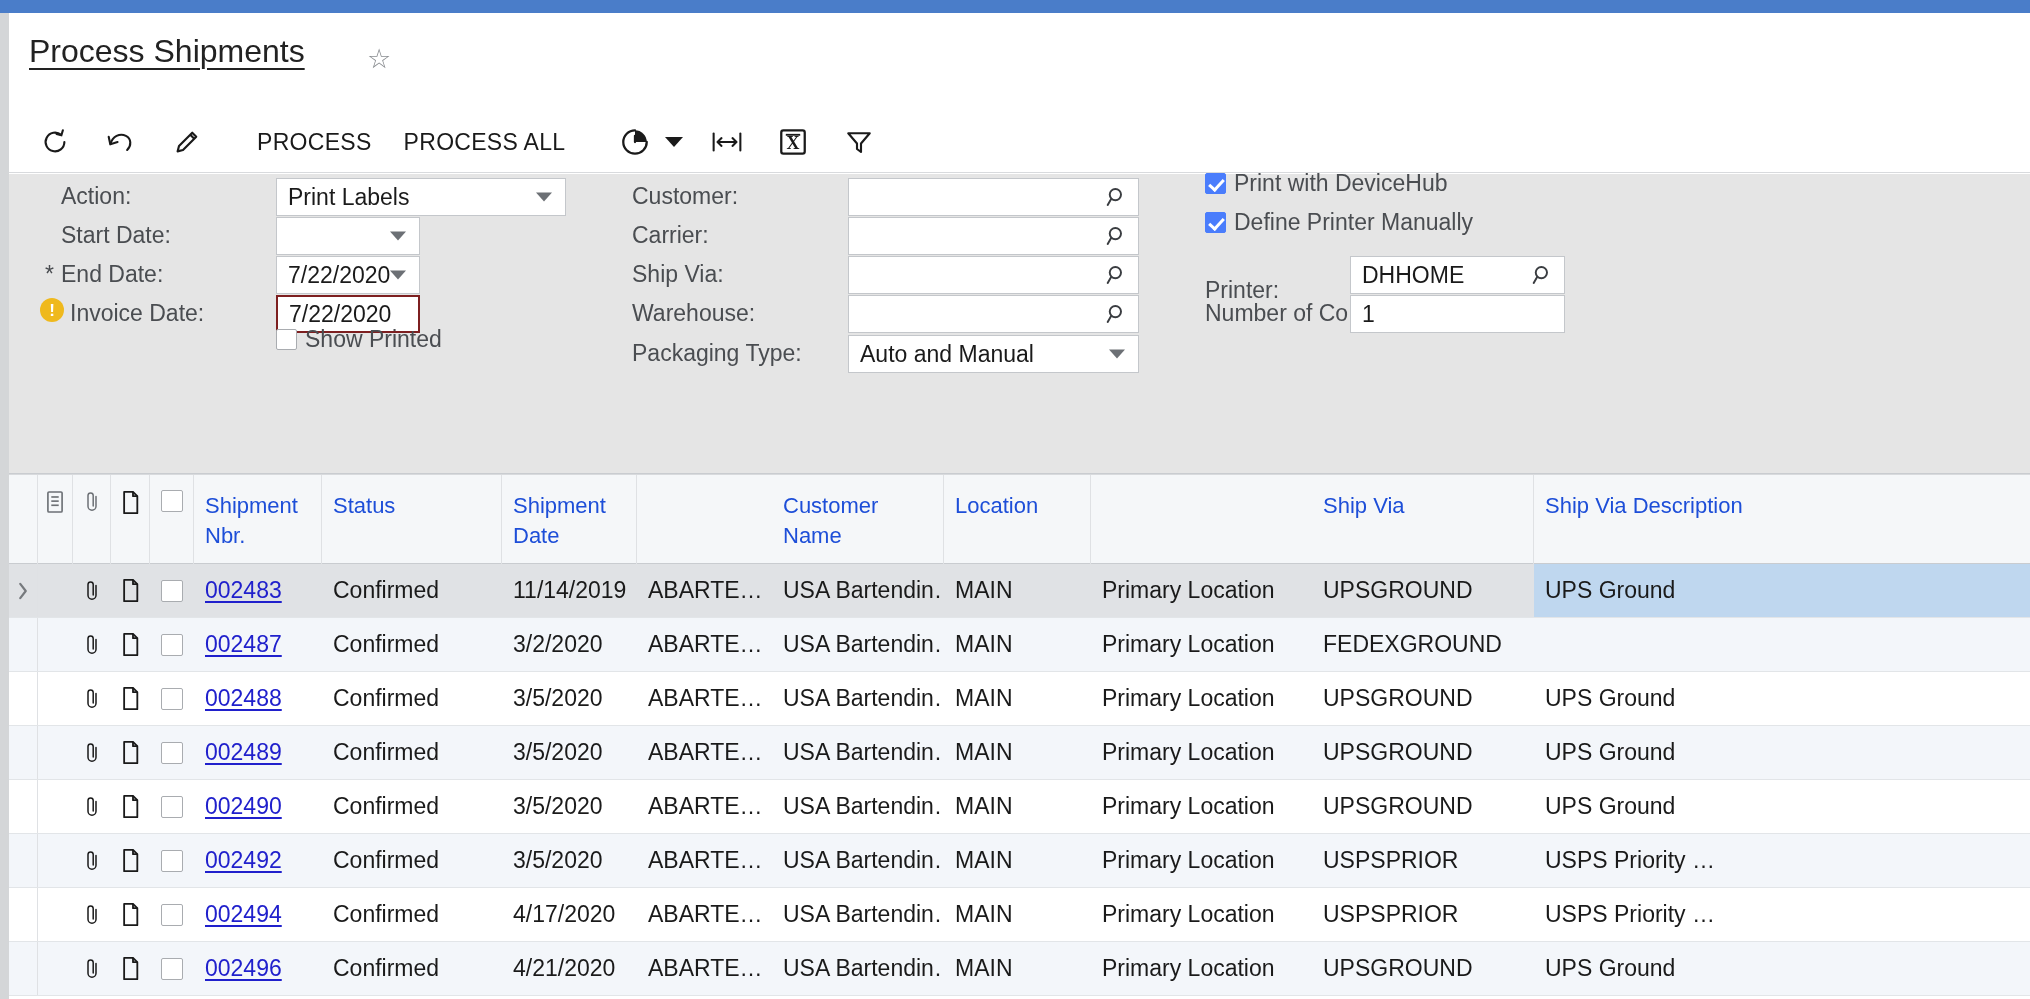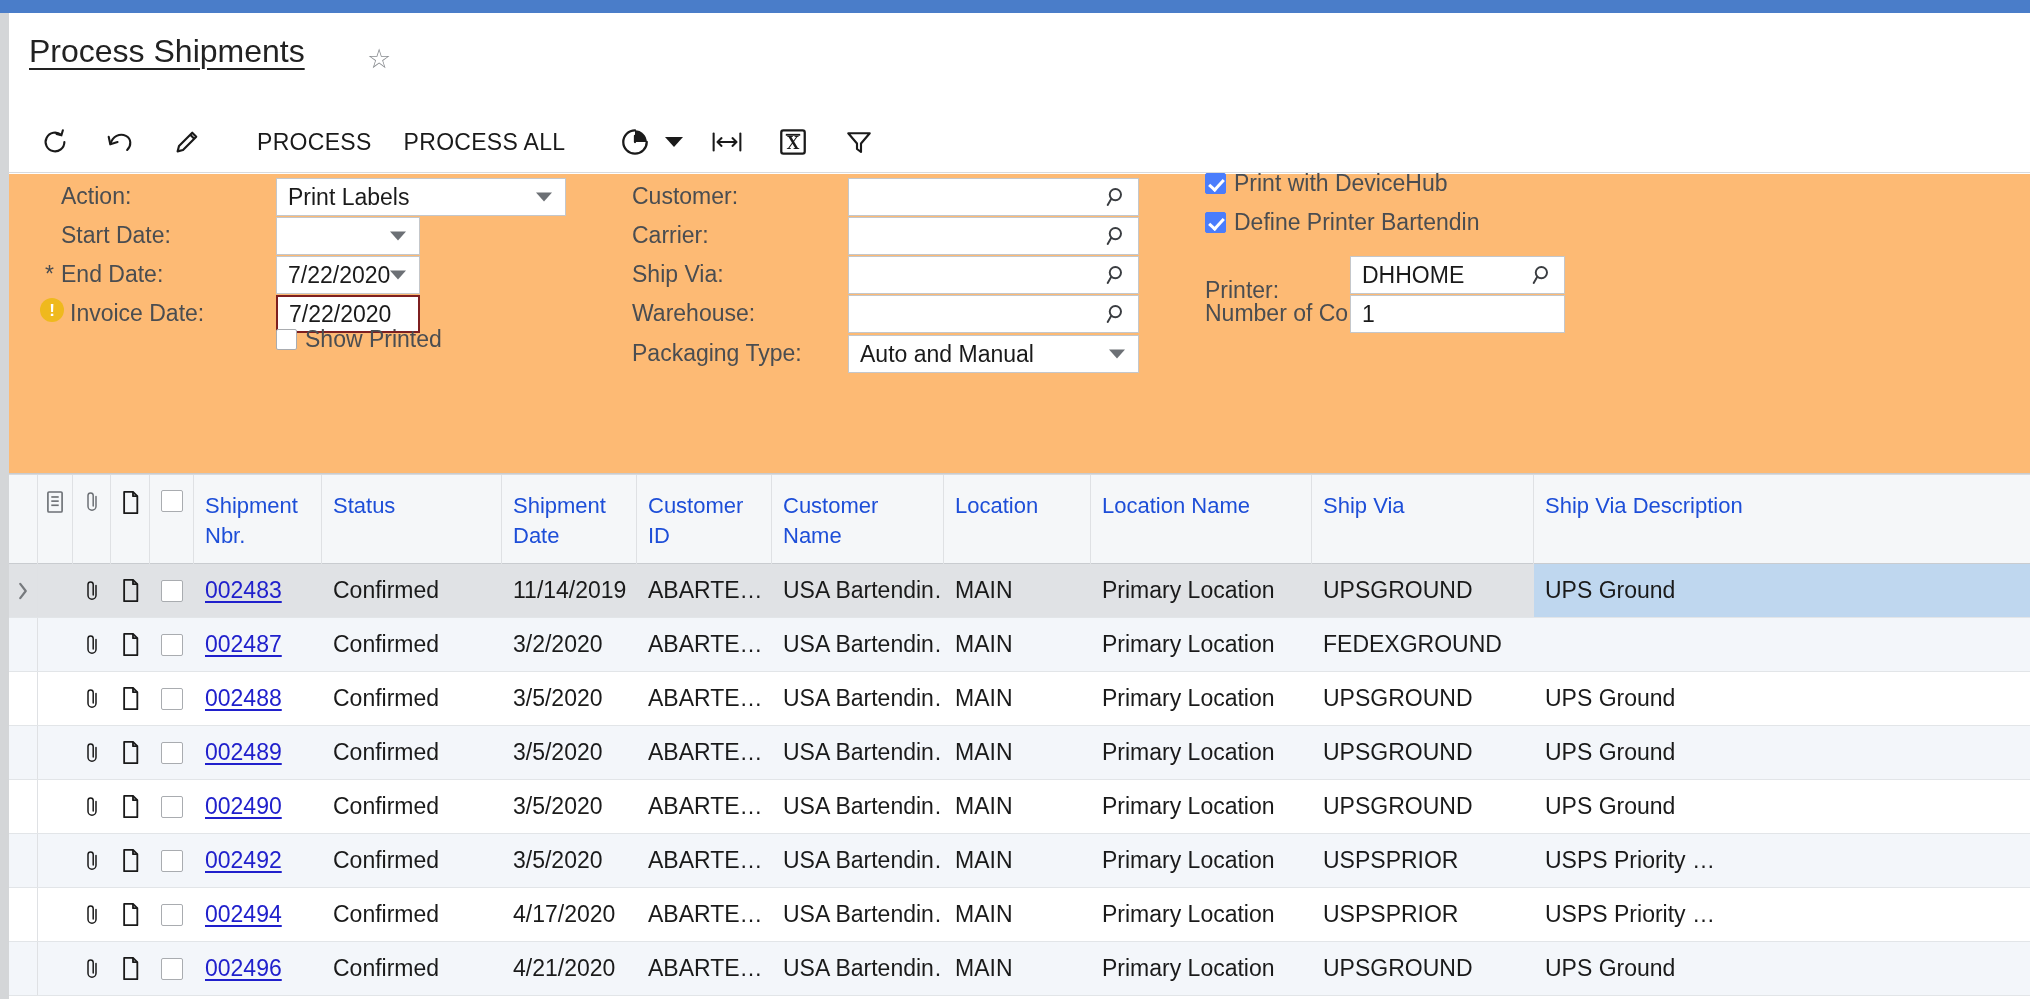--- a/index.html
+++ b/index.html
@@ -70,21 +70,21 @@
   .caret-dn {
     width: 0; height: 0;
     border-left: 9px solid transparent;
     border-right: 9px solid transparent;
     border-top: 10px solid #1a1a1a;
   }
 
   
   .criteria {
     position: absolute; left: 9px; top: 174px; width: 2021px; height: 300px;
-    background: #fdba74;
+    background: #e5e5e5;
     border-bottom: 1px solid #c9ccd0;
   }
   .fld-label {
     position: absolute;
     font-size: 23px; color: #4a4d51; white-space: nowrap;
   }
   .req-star {
     position: absolute; font-size: 23px; color: #4a4d51;
   }
   .warn-ico {
@@ -344,21 +344,21 @@
       <span class="val">Auto and Manual</span>
       <span class="dd-arrow"></span>
     </div>
 
     <div class="chk-row" style="left:1196px; top:-4px;">
       <span class="chk on"></span>
       <span class="chk-lb">Print with DeviceHub</span>
     </div>
     <div class="chk-row" style="left:1196px; top:35px;">
       <span class="chk on"></span>
-      <span class="chk-lb">Define Printer Bartendin</span>
+      <span class="chk-lb">Define Printer Manually</span>
     </div>
 
     <div class="fld-label" style="left:1196px; top:103px;">Printer:</div>
     <div class="fld-label" style="left:1196px; top:126px;">Number of Co…</div>
 
     <div class="inp" style="left:1341px; top:82px; width:215px; height:38px;">
       <span class="val">DHHOME</span>
       <svg class="mag" viewBox="0 0 24 24" fill="none" stroke="#3a3d41" stroke-width="1.8" stroke-linecap="round">
         <circle cx="10.5" cy="9.8" r="5.2"></circle>
           <path d="M6.6 13.8 L3.4 19.4"></path>
@@ -396,24 +396,22 @@
         </svg>
       </div>
 
       <div class="gh-ico" style="left:141px; width:44px;">
         <span style="display:block;width:22px;height:22px;border:1px solid #a9acb0;background:#fff;border-radius:2px;"></span>
       </div>
 
       <div class="gh-cell" style="left:185px; width:128px;">Shipment Nbr.</div>
       <div class="gh-cell" style="left:313px; width:180px;">Status</div>
       <div class="gh-cell" style="left:493px; width:135px;">Shipment Date</div>
-      <div class="gh-cell" style="left:628px; width:135px;">Customer ID</div>
       <div class="gh-cell" style="left:763px; width:172px;">Customer Name</div>
       <div class="gh-cell" style="left:935px; width:147px;">Location</div>
-      <div class="gh-cell" style="left:1082px; width:221px;">Location Name</div>
       <div class="gh-cell" style="left:1303px; width:222px;">Ship Via</div>
       <div class="gh-cell" style="left:1525px; width:496px; border-right:none;">Ship Via Description</div>
     </div>
 
     <div id="rows">
         <div class="grow sel" style="top: 90px;">
           <div class="row-gutter">
             <svg width="16" height="22" viewBox="0 0 12 20" fill="none" stroke="#76797d" stroke-width="2" stroke-linecap="round" stroke-linejoin="round">
               <path d="M3.5 3.5 L8.5 10 L3.5 16.5"></path>
             </svg>

